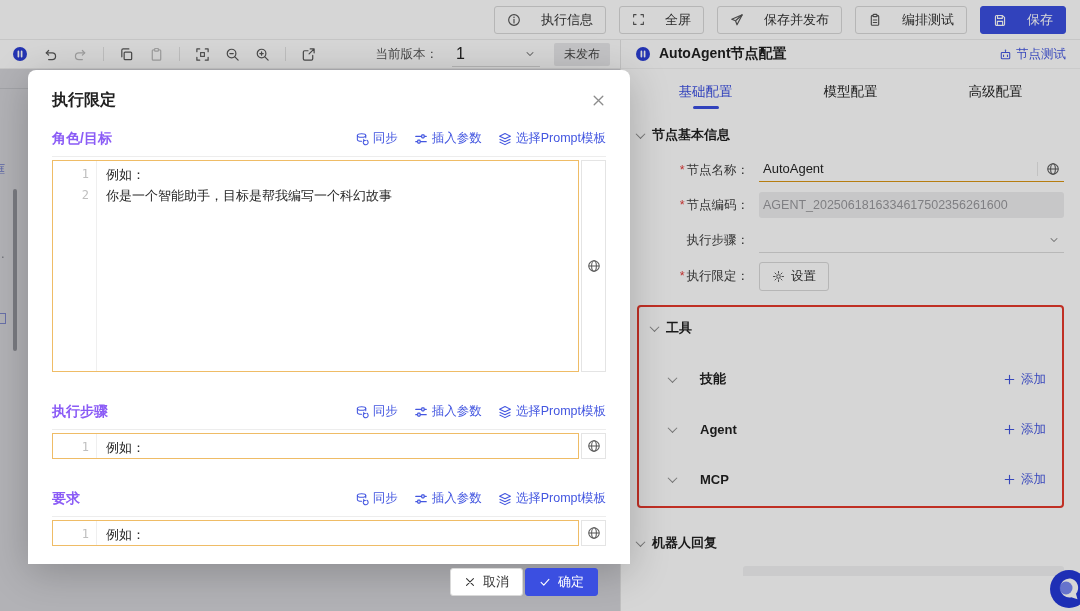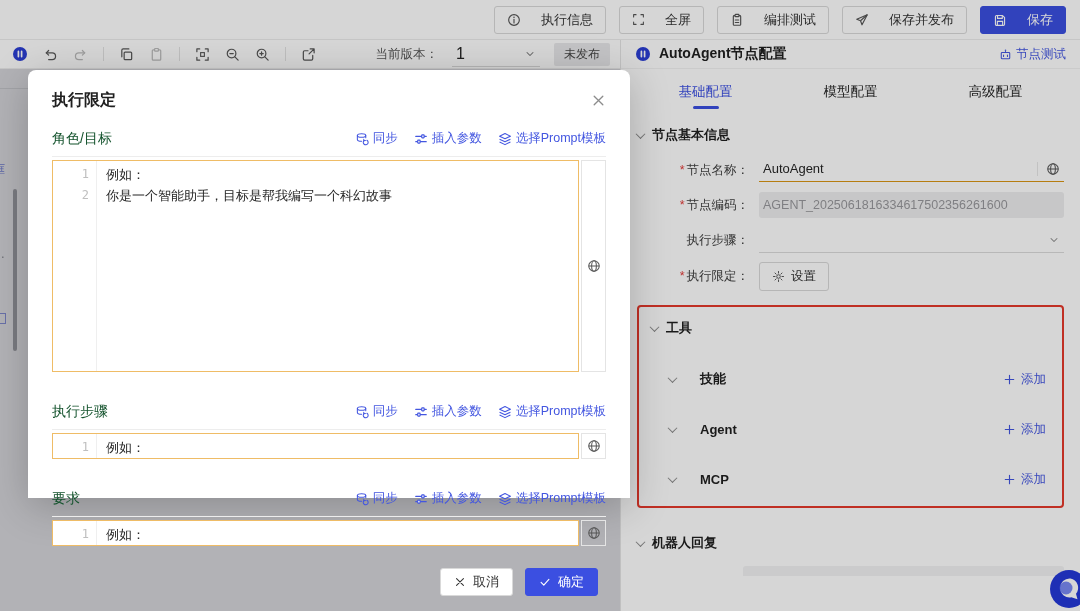--- a/index.html
+++ b/index.html
@@ -57,37 +57,37 @@
   .set-btn .icon{color:#555}
   .tools-box{border:2px solid #e5392b;border-radius:4px;margin-top:14px;padding:10px 12px 18px}
   .tools-box .sec-head{margin:2px 0 0}
   .tool-group{display:flex;align-items:center;gap:24px;margin:33px 4px 0 18px}
   .tool-label{font-size:13px;font-weight:700;color:#1f1f1f}
   .add-link{margin-left:auto;display:flex;align-items:center;gap:5px;color:#4356e0;font-size:12.5px;cursor:pointer}
   .botreply-stub{height:10px;background:#f2f2f3;border-radius:3px 3px 0 0;margin:0 0 0 106px}
 
   
   .mask{position:absolute;inset:0;background:rgba(0,0,0,.16);z-index:10}
-  .modal{position:absolute;left:28px;top:70px;width:602px;height:428px;background:#fff;border-radius:8px 8px 0 0;z-index:20;box-shadow:0 8px 40px rgba(0,0,0,.22);display:flex;flex-direction:column}
+  .modal{position:absolute;left:28px;top:70px;width:602px;height:494px;background:#fff;border-radius:8px 8px 0 0;z-index:20;box-shadow:0 8px 40px rgba(0,0,0,.22);display:flex;flex-direction:column}
   .modal-header{display:flex;align-items:center;justify-content:space-between;padding:20px 24px 8px}
   .modal-title{font-size:16px;font-weight:700;color:#1f1f1f}
   .close{color:#8c8c8c;cursor:pointer}
   .modal-body{padding:2px 24px 0;flex:1}
   .msec-head{display:flex;align-items:center;height:36px;border-bottom:1px solid #ededed}
-  .msec-title{font-size:14px;font-weight:400;color:#14532d}
+  .msec-title{font-size:14px;font-weight:700;color:#8b5cf6}
   .mlinks{margin-left:auto;display:flex;gap:16px}
   .mlink{display:flex;align-items:center;gap:4px;color:#4356e0;font-size:12.5px;cursor:pointer}
   .editor-wrap{display:flex;align-items:stretch;margin-top:3px}
   .editor{flex:1;border:1px solid #efbc66;display:flex;background:#fff}
   .editor.tall{height:212px}
   .gutter{width:44px;border-right:1px solid #efefef;padding:3px 7px 0 0;text-align:right;color:#bfbfbf;font-size:12px;font-family:"DejaVu Sans Mono",monospace;line-height:21px}
   .codes{padding:3px 0 0 9px;font-size:13px;color:#262626;line-height:21px;white-space:nowrap;overflow:hidden}
   .globe-strip{width:25px;border:1px solid #e4e4e4;margin-left:2px;display:flex;align-items:center;justify-content:center;color:#595959;cursor:pointer}
   .msec{margin-bottom:22px}
-  .modal-footer{display:flex;justify-content:flex-end;gap:12px;padding:0 32px 14px;margin-top:auto}
+  .modal-footer{display:flex;justify-content:flex-end;gap:2px;padding:0 32px 14px;margin-top:auto}
   .mbtn{display:inline-flex;align-items:center;gap:7px;height:28px;padding:0 13px;border:1px solid #d9d9d9;border-radius:3px;font-size:13px;color:#333;background:#fff;cursor:pointer}
   .mbtn.primary{background:#3b4fe1;color:#fff;border-color:#3b4fe1}
 
   .float-chat{position:absolute;right:-9px;bottom:2px;width:40px;height:40px;z-index:5;cursor:pointer}
 </style>
 </head>
 <body>
 
 <svg width="0" height="0" style="position:absolute" aria-hidden="true">
   <defs>
@@ -216,32 +216,32 @@
     <span class="icon">
         <svg width="13" height="13">
           <use href="#i-full"></use>
         </svg>
       </span>
     <span>全屏</span>
   </button>
   <button class="tbtn">
     <span class="icon">
         <svg width="14" height="14">
+          <use href="#i-send"></use>
+        </svg>
+      </span>
+    <span>保存并发布</span>
+  </button>
+  <button class="tbtn">
+    <span class="icon">
+        <svg width="14" height="14">
           <use href="#i-clip"></use>
         </svg>
       </span>
     <span>编排测试</span>
-  </button>
-  <button class="tbtn">
-    <span class="icon">
-        <svg width="14" height="14">
-          <use href="#i-send"></use>
-        </svg>
-      </span>
-    <span>保存并发布</span>
   </button>
   <button class="tbtn primary">
     <span class="icon">
         <svg width="14" height="14">
           <use href="#i-save"></use>
         </svg>
       </span>
     <span>保存</span>
   </button>
 </div>

